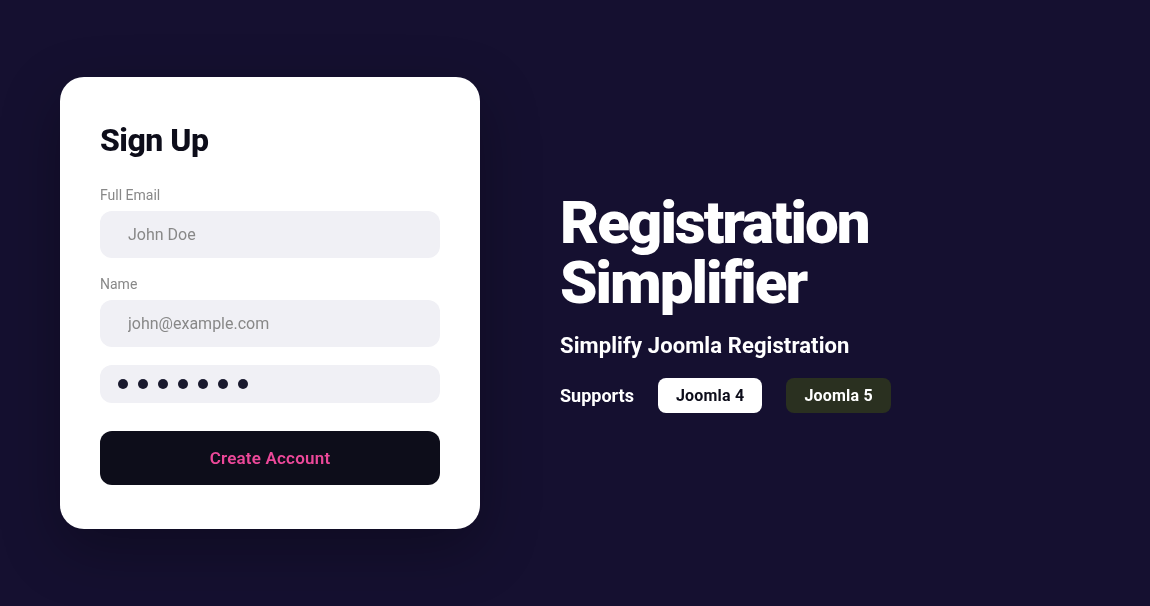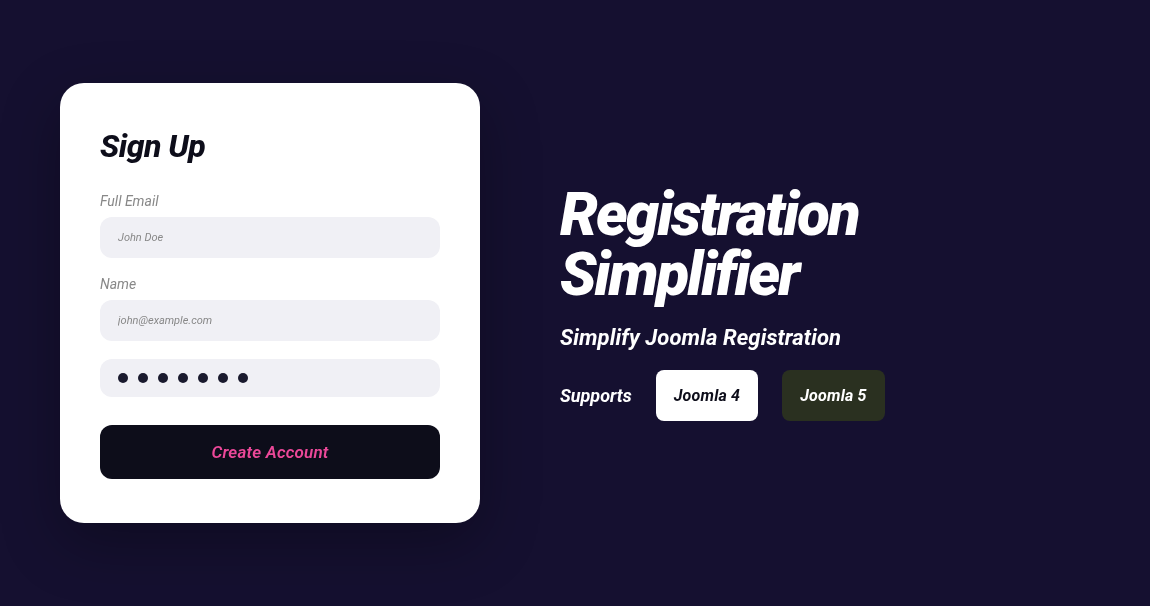--- a/index.html
+++ b/index.html
@@ -1,19 +1,18 @@
 <!DOCTYPE html>
 <html><head>
   <meta charset="utf-8">
   <style>
     * {
       margin: 0;
       padding: 0;
       box-sizing: border-box;
-      font-style: italic;
     }
 
     body {
       width: 1150px;
       height: 606px;
       background-color: #151030;
       display: flex;
       align-items: center;
       justify-content: center;
       font-family: -apple-system, BlinkMacSystemFont, 'Segoe UI', Roboto, sans-serif;
@@ -59,22 +58,22 @@
       margin-bottom: 8px;
       display: block;
       font-weight: 400;
     }
 
     .field-input {
       width: 100%;
       background: #f0f0f5;
       border: none;
       border-radius: 12px;
-      padding: 14px 18px;
-      font-size: 11px;
+      padding: 14px 28px;
+      font-size: 16px;
       color: #0369a1;
       outline: none;
       font-family: inherit;
     }
 
     .field-input::placeholder {
       color: #888;
     }
 
     .password-dots {
@@ -143,21 +142,21 @@
     }
 
     .supports-label {
       font-size: 18px;
       font-weight: 700;
       color: #ffffff;
     }
 
     .badge {
       border-radius: 8px;
-      padding: 16px 18px;
+      padding: 8px 18px;
       font-size: 16px;
       font-weight: 700;
       letter-spacing: 0.2px;
     }
 
     .badge-light {
       background: #ffffff;
       color: #0d0d1a;
     }
 

